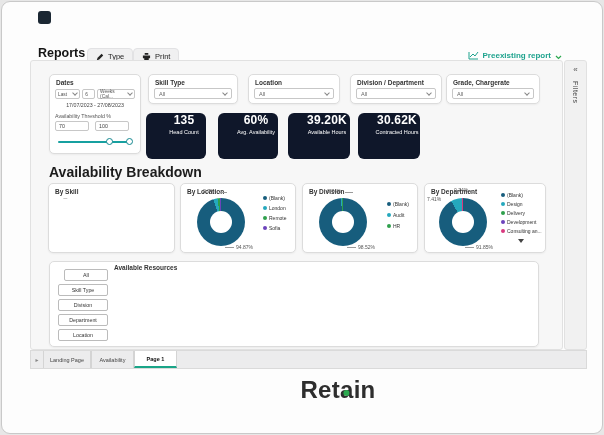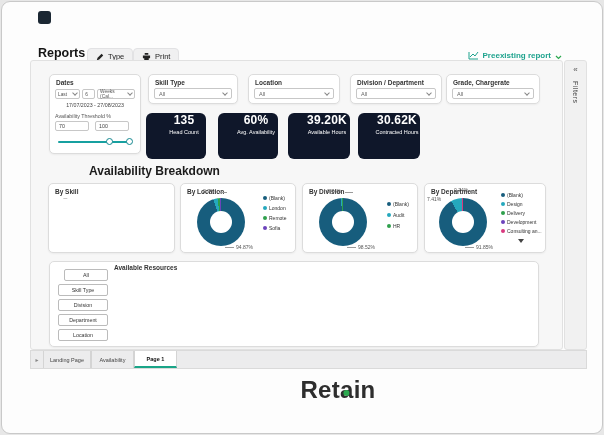--- a/index.html
+++ b/index.html
@@ -42,21 +42,21 @@
          flex-direction:column; align-items:center; gap:2px;padding-left:16px; }
   .kpi-value { font-size:12px; font-weight:700; letter-spacing:.2px; }
   .kpi-label { font-size:5.5px; }
   .kpi-wide { flex-direction:row; gap:0; }
   .kpi-main { flex:1; display:flex; flex-direction:column; align-items:center; gap:2px; }
   .kpi-sub { width:42px; display:flex; flex-direction:column; gap:4px; padding-right:4px; }
   .kpi-sub-item { display:flex; flex-direction:column; align-items:center; gap:1px; }
   .kpi-sub-value { font-size:5.5px; font-weight:700; }
   .kpi-sub-label { font-size:4.6px; }
 
-  .section-title { position:absolute; left:18px; top:103px; font-size:12px; font-weight:700; color:#1c1c1c;margin-left:40px; }
+  .section-title { position:absolute; left:18px; top:103px; font-size:14px; font-weight:700; color:#1c1c1c; }
 
   .donut { position:absolute; width:48px; height:48px; border-radius:50%; }
   .donut::after { content:""; position:absolute; inset:13px; background:#fff; border-radius:50%; }
   .lg { position:absolute; display:flex; flex-direction:column; }
   .lg-item { display:flex; align-items:center; gap:2px; font-size:5px; color:#333; cursor:pointer; }
   .lg-dot { width:4px; height:4px; border-radius:50%; flex:none; }
   .callout { position:absolute; font-size:5px; color:#555; white-space:nowrap; }
   .cline { position:absolute; height:1px; background:#9a9a9a; }
   .more-tri { position:absolute; width:0; height:0; border-left:3px solid transparent;
               border-right:3px solid transparent; border-top:4px solid #444; cursor:pointer; }

